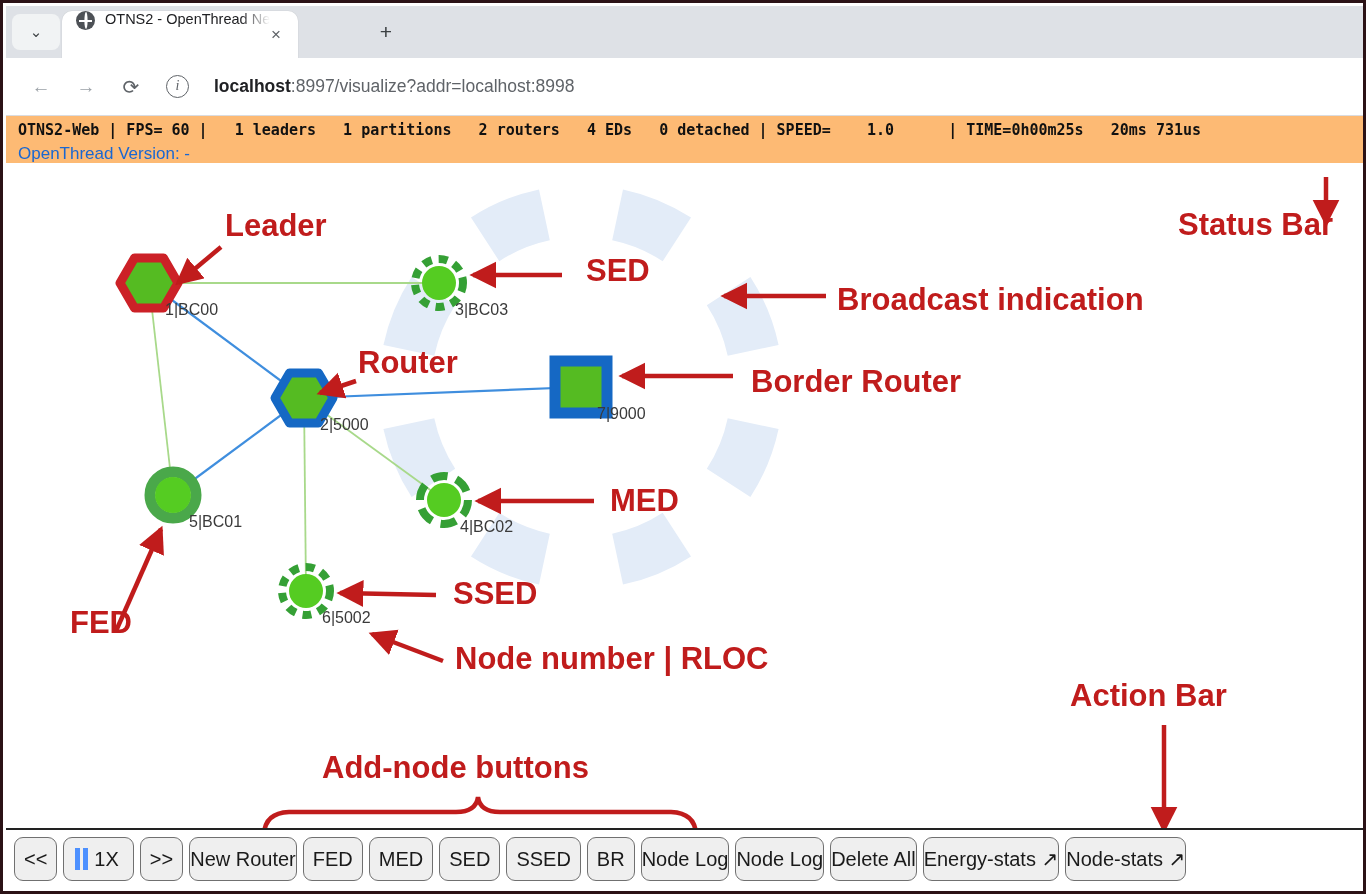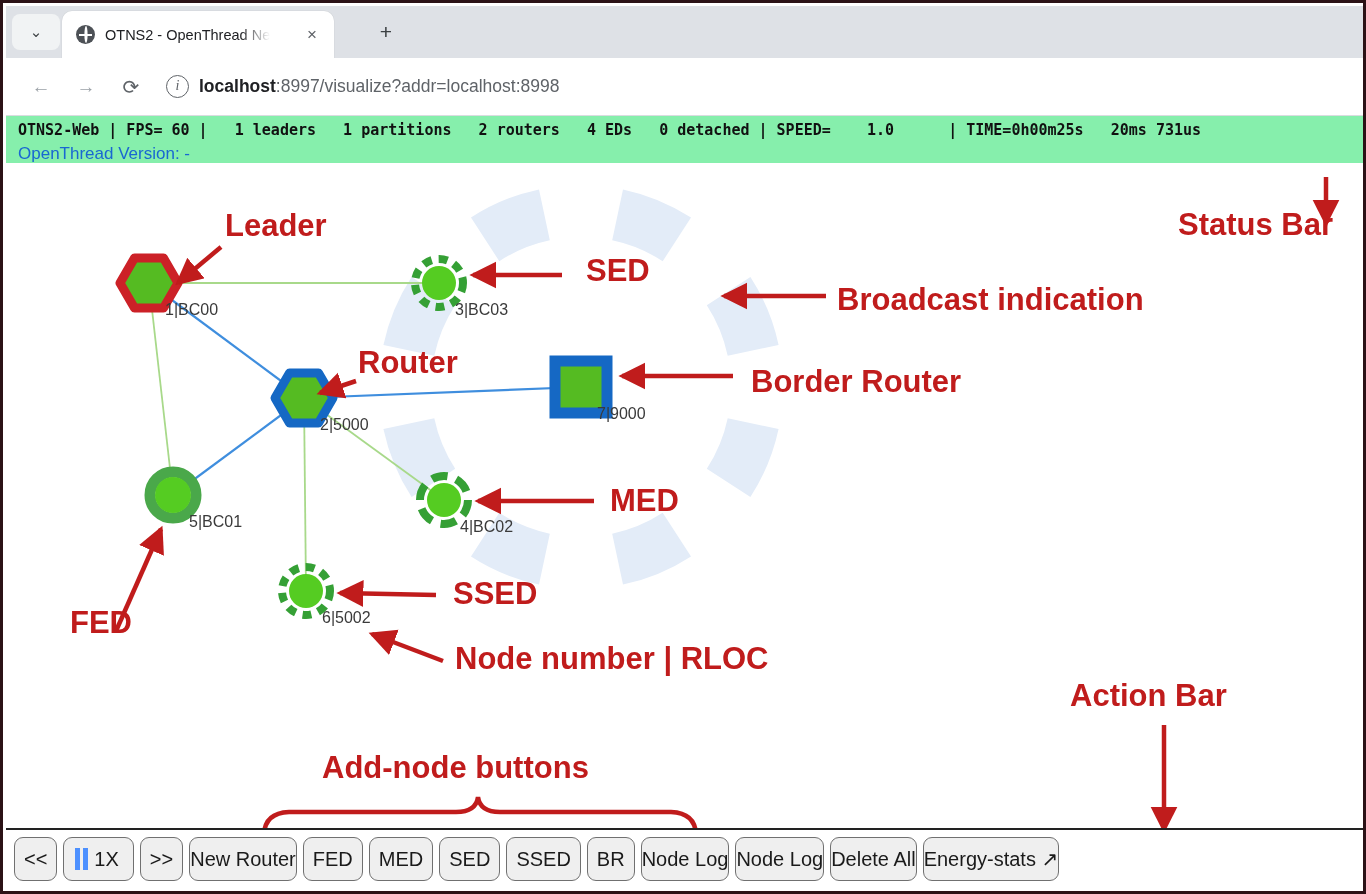--- a/index.html
+++ b/index.html
@@ -7,22 +7,22 @@
        font-family:"Liberation Sans","DejaVu Sans",sans-serif;}
   #app{position:relative;width:1366px;height:894px;box-sizing:border-box;
        border:3px solid #2b1216;background:#fff;overflow:hidden;}
 
   
   .tabstrip{position:absolute;left:3px;top:3px;width:1360px;height:52px;
             background:#dee1e6;}
   .tab-chevron{position:absolute;left:6px;top:8px;width:48px;height:36px;
                border-radius:8px;background:#f1f3f4;display:flex;
                align-items:center;justify-content:center;color:#3c4043;font-size:15px;}
-  .tab{position:absolute;left:56px;top:5px;width:272px;height:47px;
-       background:#fff;border-radius:10px 10px 0 0;display:flex;align-items:center;
+  .tab{position:absolute;left:56px;top:5px;width:236px;height:47px;
+       background:#fff;border-radius:10px 10px 0 0;display:flex;align-items:flex-start;
        box-shadow:0 0 0 0.5px #d2d5d9;}
   .tab-fav{width:19px;height:19px;border-radius:50%;background:#4d5156;
            margin-left:14px;flex:0 0 auto;position:relative;overflow:hidden;}
   .tab-fav::before{content:"";position:absolute;left:3px;top:9px;width:13px;height:1.6px;
                    background:#fff;}
   .tab-fav::after{content:"";position:absolute;left:8.5px;top:1px;width:2px;height:17px;
                   background:#fff;border-radius:50%;transform:scaleX(1.6);}
   .tab-title{margin-left:10px;font-size:14.5px;color:#202124;white-space:nowrap;
              overflow:hidden;max-width:196px;
              -webkit-mask-image:linear-gradient(to right,#000 82%,transparent 100%);
@@ -37,25 +37,25 @@
   .navbtn{position:absolute;top:14px;width:30px;height:30px;color:#5f6368;font-size:19px;
           line-height:30px;text-align:center;}
   .nav-back{left:20px;color:#9aa0a6;}
   .nav-fwd{left:65px;color:#9aa0a6;}
   .nav-reload{left:110px;color:#5f6368;font-size:20px;}
   .omni{position:absolute;left:160px;top:8px;width:1180px;height:40px;
         display:flex;align-items:center;}
   .info-ring{width:21px;height:21px;border-radius:50%;border:1.6px solid #5f6368;
              color:#5f6368;font-size:14px;line-height:19px;text-align:center;
              font-family:"Liberation Serif",serif;font-style:italic;flex:0 0 auto;}
-  .url{margin-left:10px;font-size:17.5px;color:#5f6368;white-space:nowrap;}
+  .url{margin-left:25px;font-size:17.5px;color:#5f6368;white-space:nowrap;}
   .url b{color:#202124;font-weight:700;}
 
   
-  .statusbar{position:absolute;left:3px;top:113px;width:1360px;height:47px;background:#86efac;}
+  .statusbar{position:absolute;left:3px;top:113px;width:1360px;height:47px;background:#fdba74;}
   .status-line{position:absolute;left:12px;top:5px;white-space:pre;
                font-family:"DejaVu Sans Mono","Liberation Mono",monospace;
                font-size:15px;font-weight:700;color:#111;letter-spacing:0px;}
   .ot-version{position:absolute;left:12px;top:28px;font-size:17px;color:#1967d2;}
 
   
   .canvas{position:absolute;left:3px;top:160px;width:1360px;height:671px;background:#fff;}
   .canvas svg{position:absolute;left:0;top:0;}
   .nodelabel{font-family:"Liberation Sans","DejaVu Sans",sans-serif;font-size:16px;fill:#3a3a3a;}
   .annot{font-family:"Liberation Sans","DejaVu Sans",sans-serif;font-size:31px;
@@ -233,15 +233,18 @@
       </div>
       <div class="btn">
         <span>Node Log</span>
       </div>
       <div class="btn">
         <span>Delete All</span>
       </div>
       <div class="btn">
         <span>Energy-stats ↗</span>
       </div>
+      <div class="btn">
+        <span>Node-stats ↗</span>
+      </div>
     </div>
 
 </div>
 
 </body></html>

